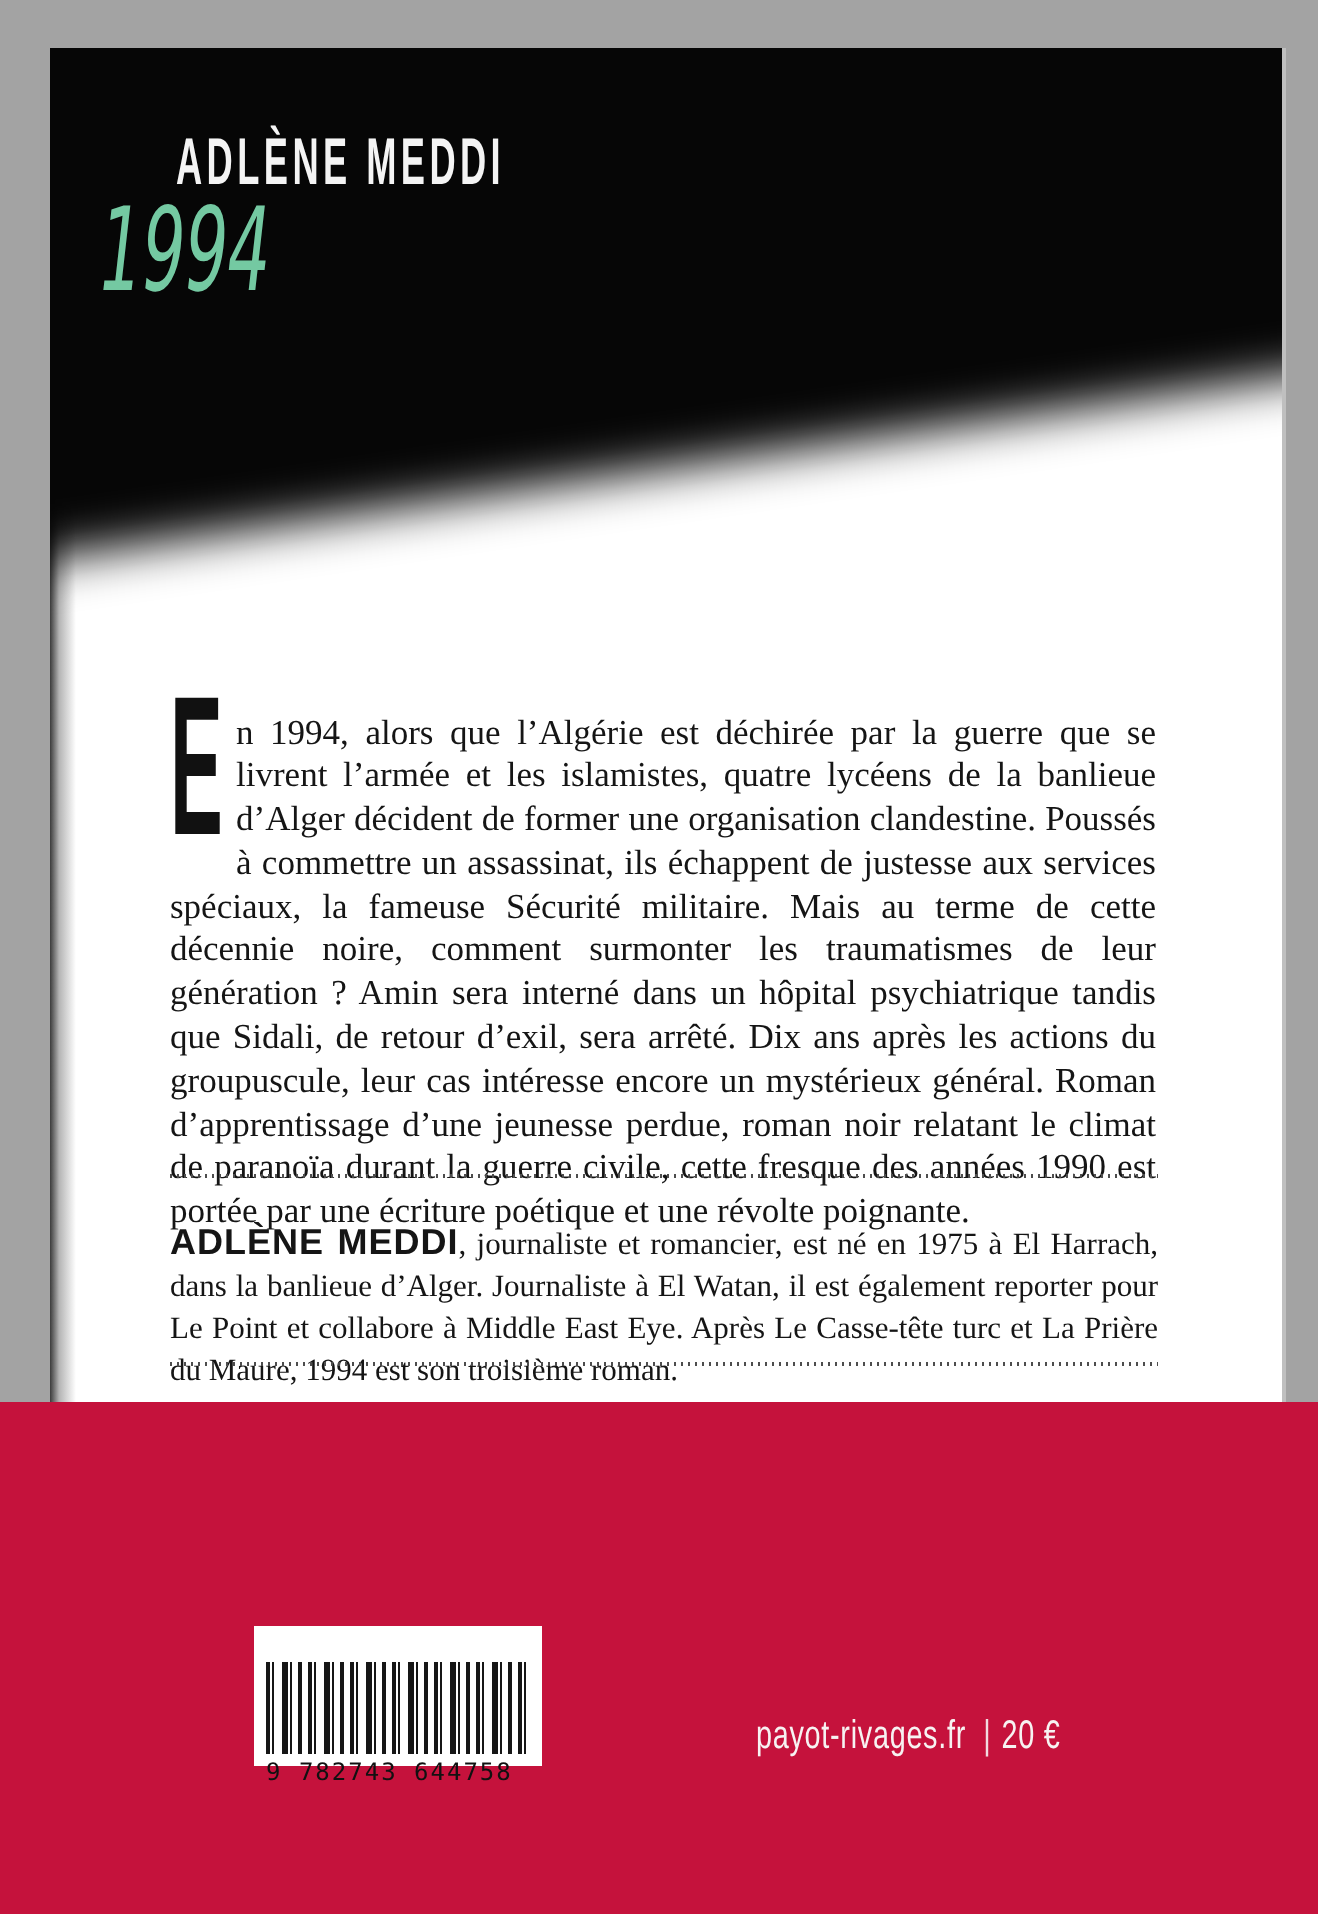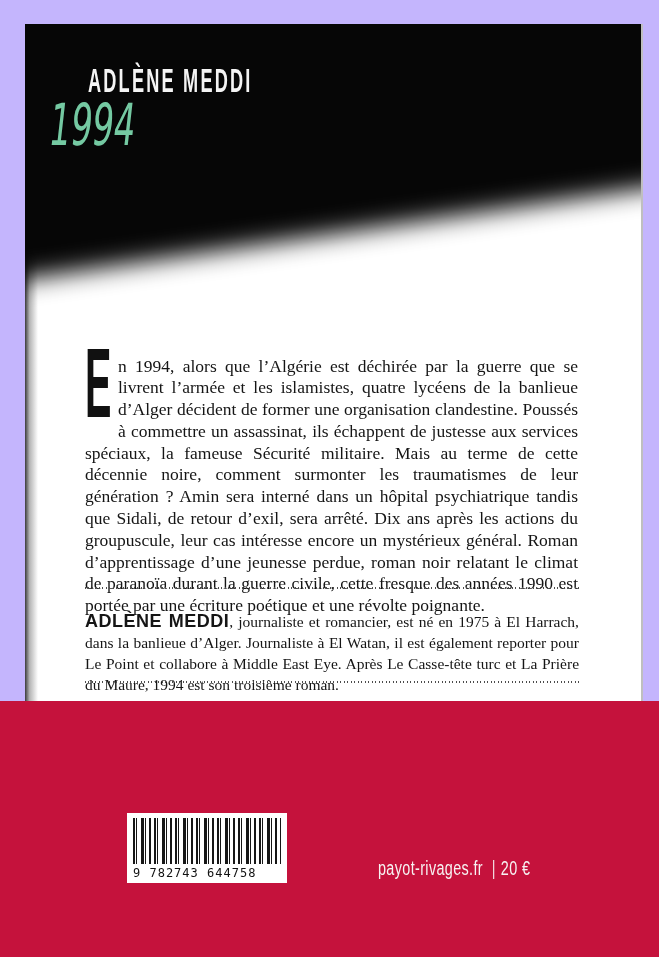--- a/index.html
+++ b/index.html
@@ -1,20 +1,20 @@
 <!DOCTYPE html>
 <html style="--red: #C5123C;"><head>
 <meta charset="utf-8">
 <style>
   html, body { margin: 0; padding: 0; background: #ffffff; }
   .page {
     position: relative;
     width: 659px;
     height: 957px;
-    background: #c4b5fd;
+    background: #a3a3a3;
     overflow: hidden;
     font-family: "Liberation Serif", serif;
   }
 
   
   .cover {
     position: absolute;
     left: 25px;
     top: 24px;
     width: 616px;
@@ -137,24 +137,24 @@
   
   .red-band {
     position: absolute;
     left: 0; top: 701px;
     width: 659px; height: 256px;
     background: var(--red, #C5123C);
   }
   .barcode-box {
     position: absolute;
     left: 127px; top: 112px;
-    width: 160px; height: 70px;
+    width: 144px; height: 70px;
     background: #ffffff;
     box-sizing: border-box;
-    padding: 5px 6px 2px 6px;
+    padding: 18px 6px 2px 6px;
   }
   .barcode-bars {
     height: 46px;
     background: repeating-linear-gradient(to right,
       #161616 0 2px, #fff 2px 3px,
       #161616 3px 4px, #fff 4px 8px,
       #161616 8px 11px, #fff 11px 12px,
       #161616 12px 13px, #fff 13px 16px,
       #161616 16px 18px, #fff 18px 21px);
   }

